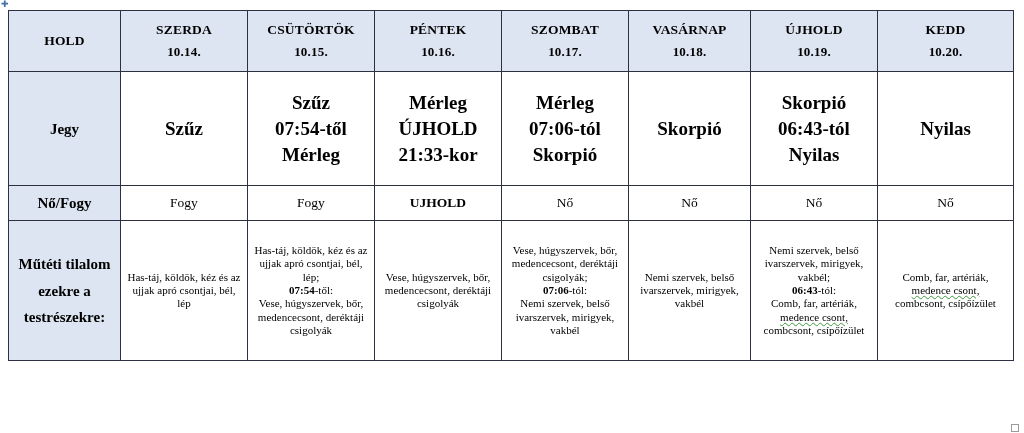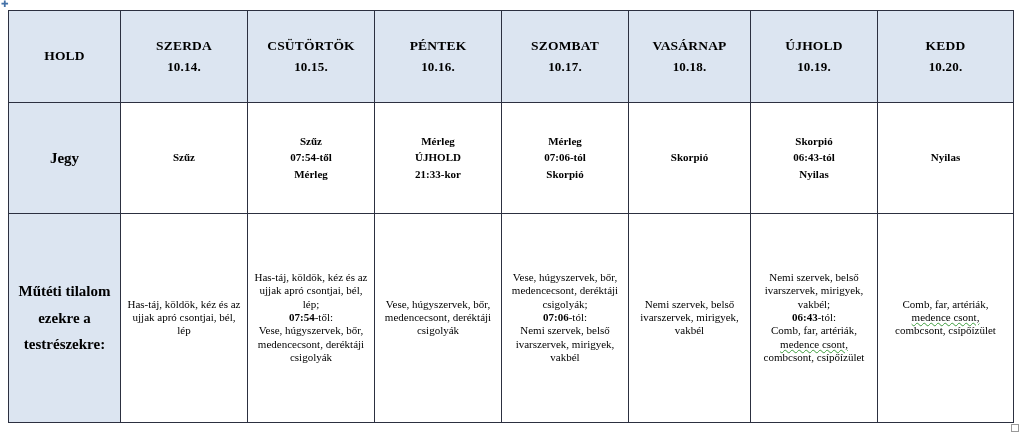--- a/index.html
+++ b/index.html
@@ -43,21 +43,21 @@
     height: 6px;
     border: 1px solid #9a9a9a;
     background: #ffffff;
   }
 
   table.cal {
     position: absolute;
     left: 8px;
     top: 10px;
     width: 1004px;
-    height: 413px;
+    height: 351px;
     border-collapse: collapse;
     table-layout: fixed;
   }
 
   table.cal td {
     border: 1.6px solid #2c3040;
     text-align: center;
     vertical-align: middle;
     padding: 3px 4px;
     line-height: 1.22;
@@ -85,21 +85,21 @@
 
   .row-label {
     font-weight: bold;
     font-size: 15px;
   }
   .row-label .lbl-line { display: block; }
   .row-label .lbl-line + .lbl-line { margin-top: 8px; }
 
   .cell-jegy {
     font-weight: bold;
-    font-size: 11px;
+    font-size: 19px;
   }
   .cell-jegy span { display: block; }
   .cell-jegy span + span { margin-top: 3px; }
 
   .cell-phase {
     font-size: 13.5px;
   }
   .cell-phase.bold { font-weight: bold; }
 
   .cell-times {
@@ -209,20 +209,32 @@
         <td class="cell-jegy">
             <span>Skorpió</span>
             <span>06:43-tól</span>
             <span>Nyilas</span>
           </td>
         <td class="cell-jegy">
             <span>Nyilas</span>
           </td>
       </tr>
 
+      <tr>
+        <td class="tinted row-label">
+          <span class="lbl-line">Nő/Fogy</span>
+        </td>
+        <td class="cell-phase">Fogy</td>
+        <td class="cell-phase">Fogy</td>
+        <td class="cell-phase bold">UJHOLD</td>
+        <td class="cell-phase">Nő</td>
+        <td class="cell-phase">Nő</td>
+        <td class="cell-phase">Nő</td>
+        <td class="cell-phase">Nő</td>
+      </tr>
 
 
       <tr>
         <td class="tinted row-label">
             <span class="lbl-line">Műtéti tilalom</span>
             <span class="lbl-line">ezekre a</span>
             <span class="lbl-line">testrészekre:</span>
           </td>
         <td class="cell-body">
             <span class="seg">Has-táj, köldök, kéz és az ujjak apró csontjai, bél, lép</span>

